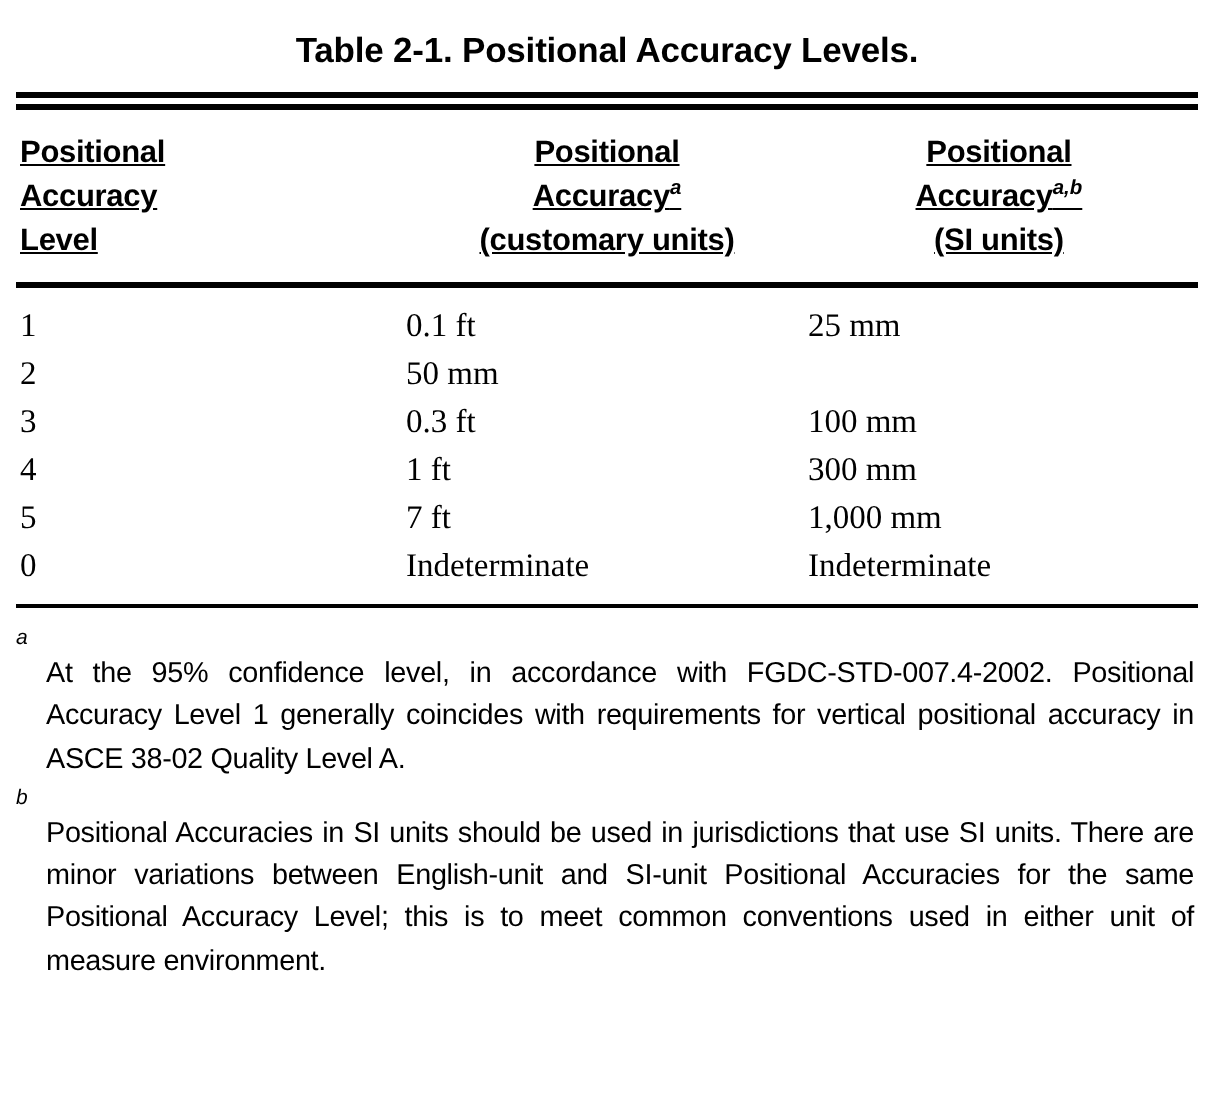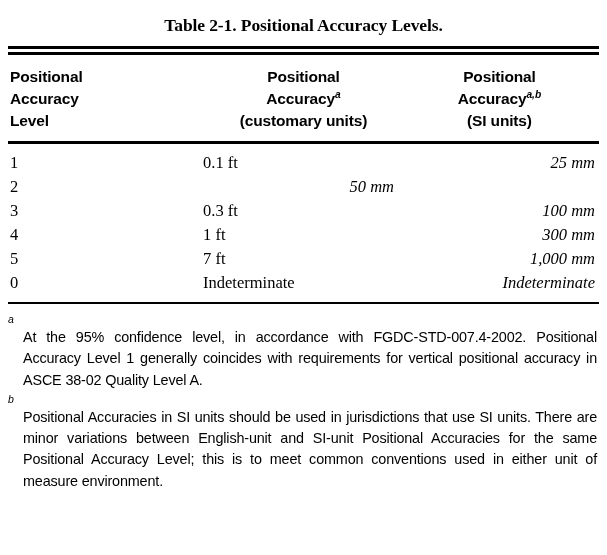--- a/index.html
+++ b/index.html
@@ -19,21 +19,21 @@
   .table-figure {
     position: relative;
     width: 607px;
     height: 555px;
     box-sizing: border-box;
     padding: 0 8px 0 8px;
   }
 
   
   .table-title {
-    font-family: Liberation Serif, serif;
+    font-family: Liberation Sans, sans-serif;
     font-weight: bold;
     font-size: 17.5px;
     text-align: center;
     letter-spacing: -0.1px;
     padding-top: 16px;
     padding-bottom: 11px;
     line-height: 1.1;
   }
 
   
@@ -74,21 +74,21 @@
     padding-bottom: 9px;
     letter-spacing: -0.15px;
   }
   .th {
     box-sizing: border-box;
   }
   .th-level   { width: 33%; text-align: left;   padding-left: 2px; }
   .th-custom  { width: 34%; text-align: center; }
   .th-si      { width: 33%; text-align: center; padding-right: 4px; }
 
-  .th-line { display: block; white-space: nowrap; }
+  .th-line { display: block; white-space: nowrap; text-decoration: underline; }
 
   sup.fn {
     font-style: italic;
     font-size: 0.66em;
     vertical-align: super;
     line-height: 0;
     letter-spacing: 0;
   }
 
   
@@ -101,21 +101,21 @@
   }
   .tr {
     display: flex;
   }
   .td {
     box-sizing: border-box;
     white-space: nowrap;
   }
   .td-level  { width: 33%; text-align: left;   padding-left: 2px; }
   .td-custom { width: 34%; }
-  .td-si     { width: 33%; text-align: right; padding-right: 4px; font-style: italic; }
+  .td-si     { width: 33%; text-align: left; padding-right: 4px; }
 
   
   .footnotes {
     font-family: "Liberation Sans", sans-serif;
     font-size: 14.4px;
     line-height: 1.475;
     padding-top: 7px;
     padding-right: 2px;
   }
   .footnote {

